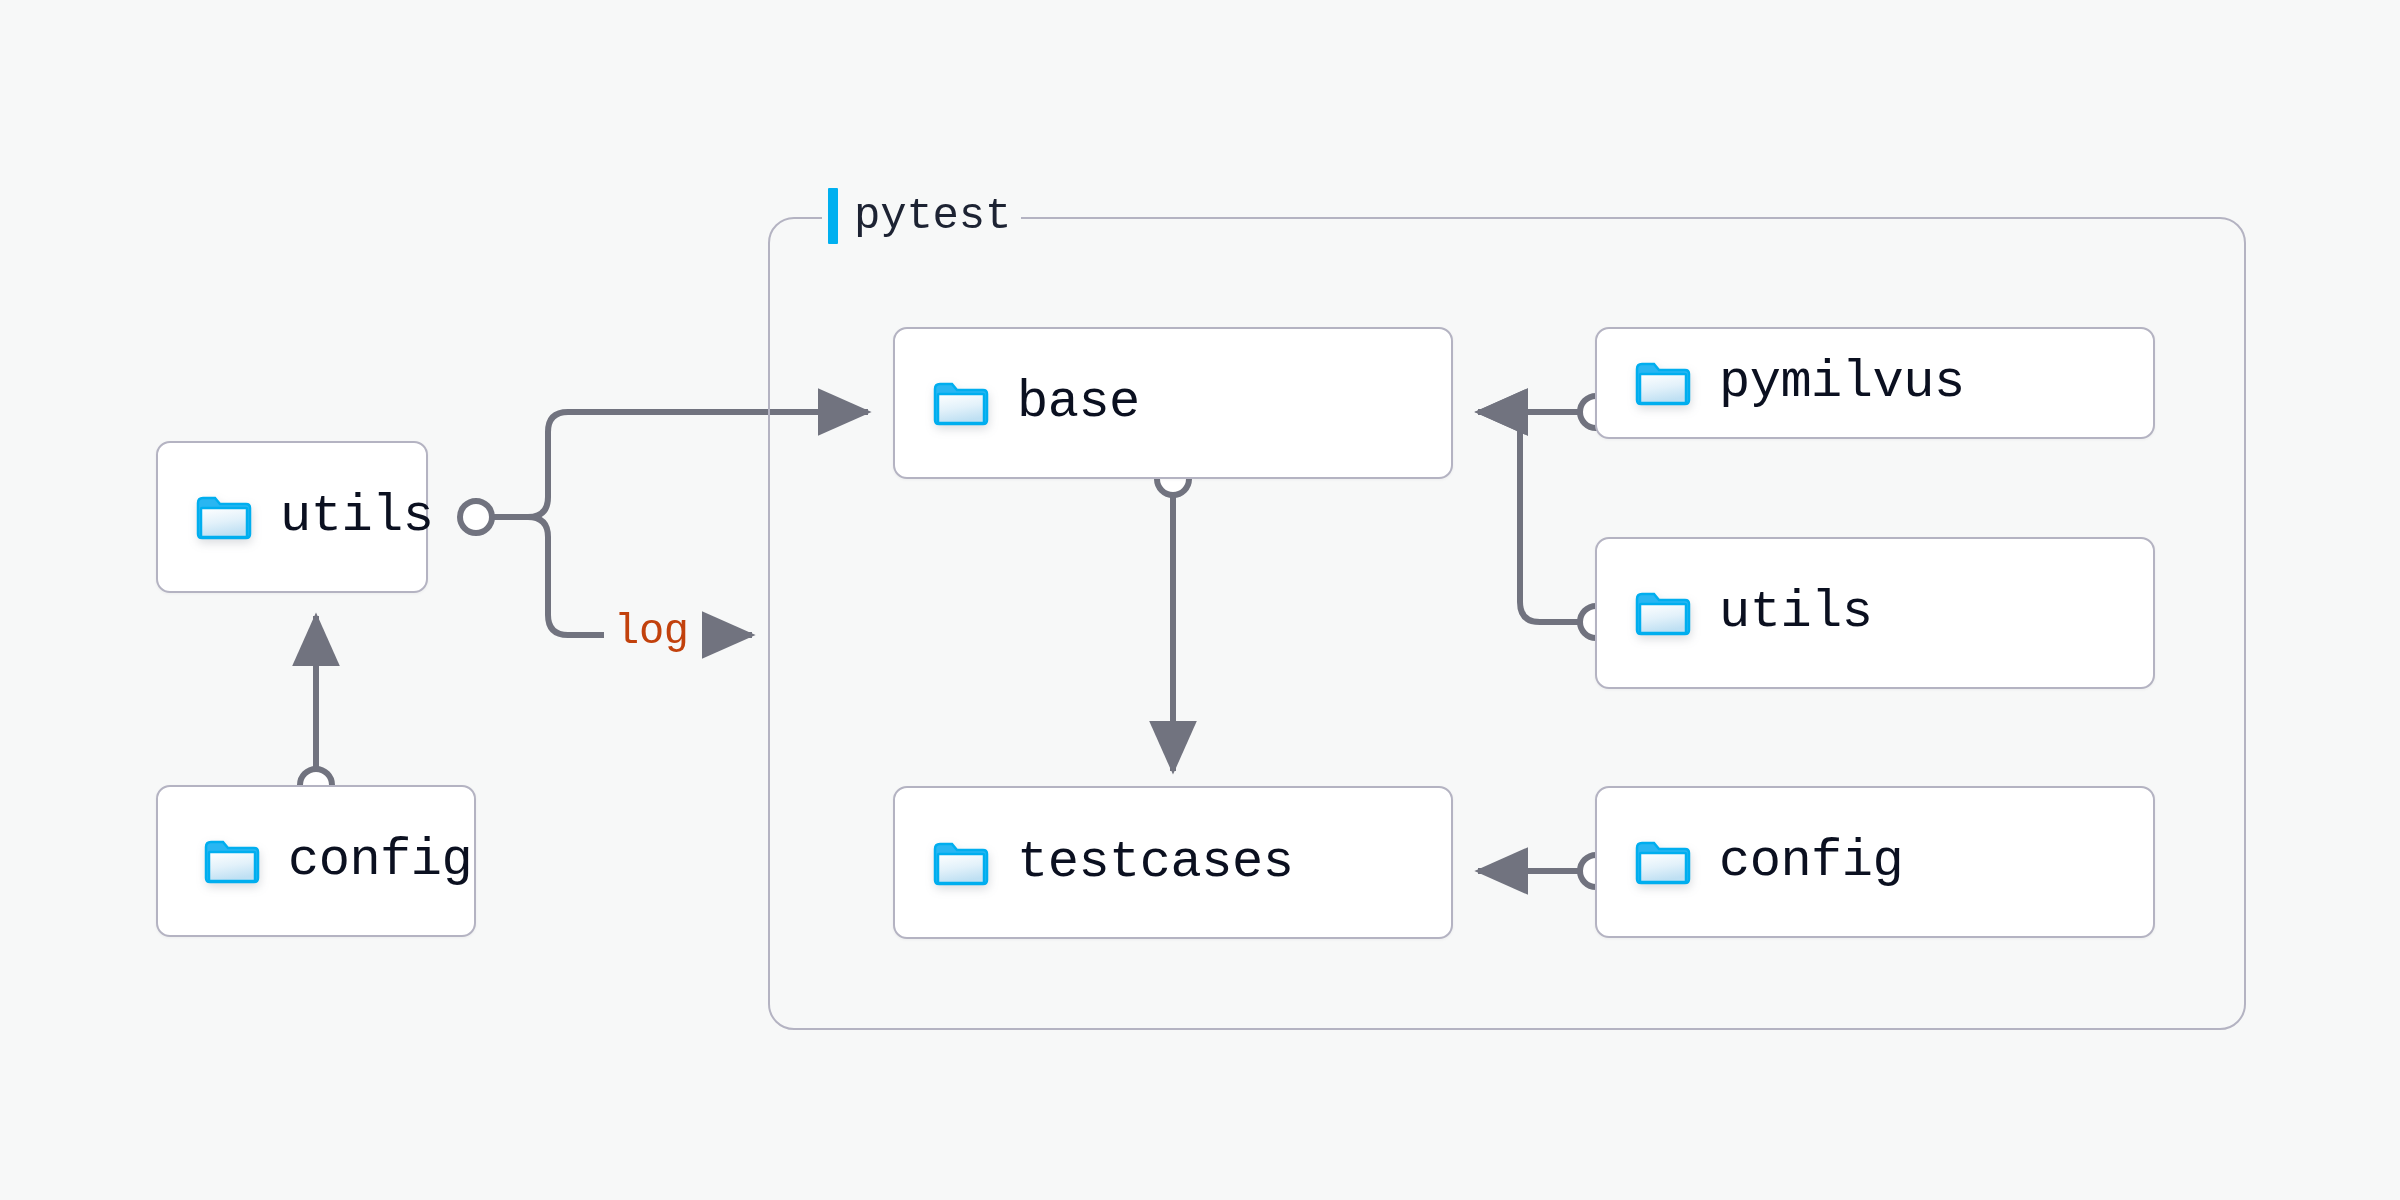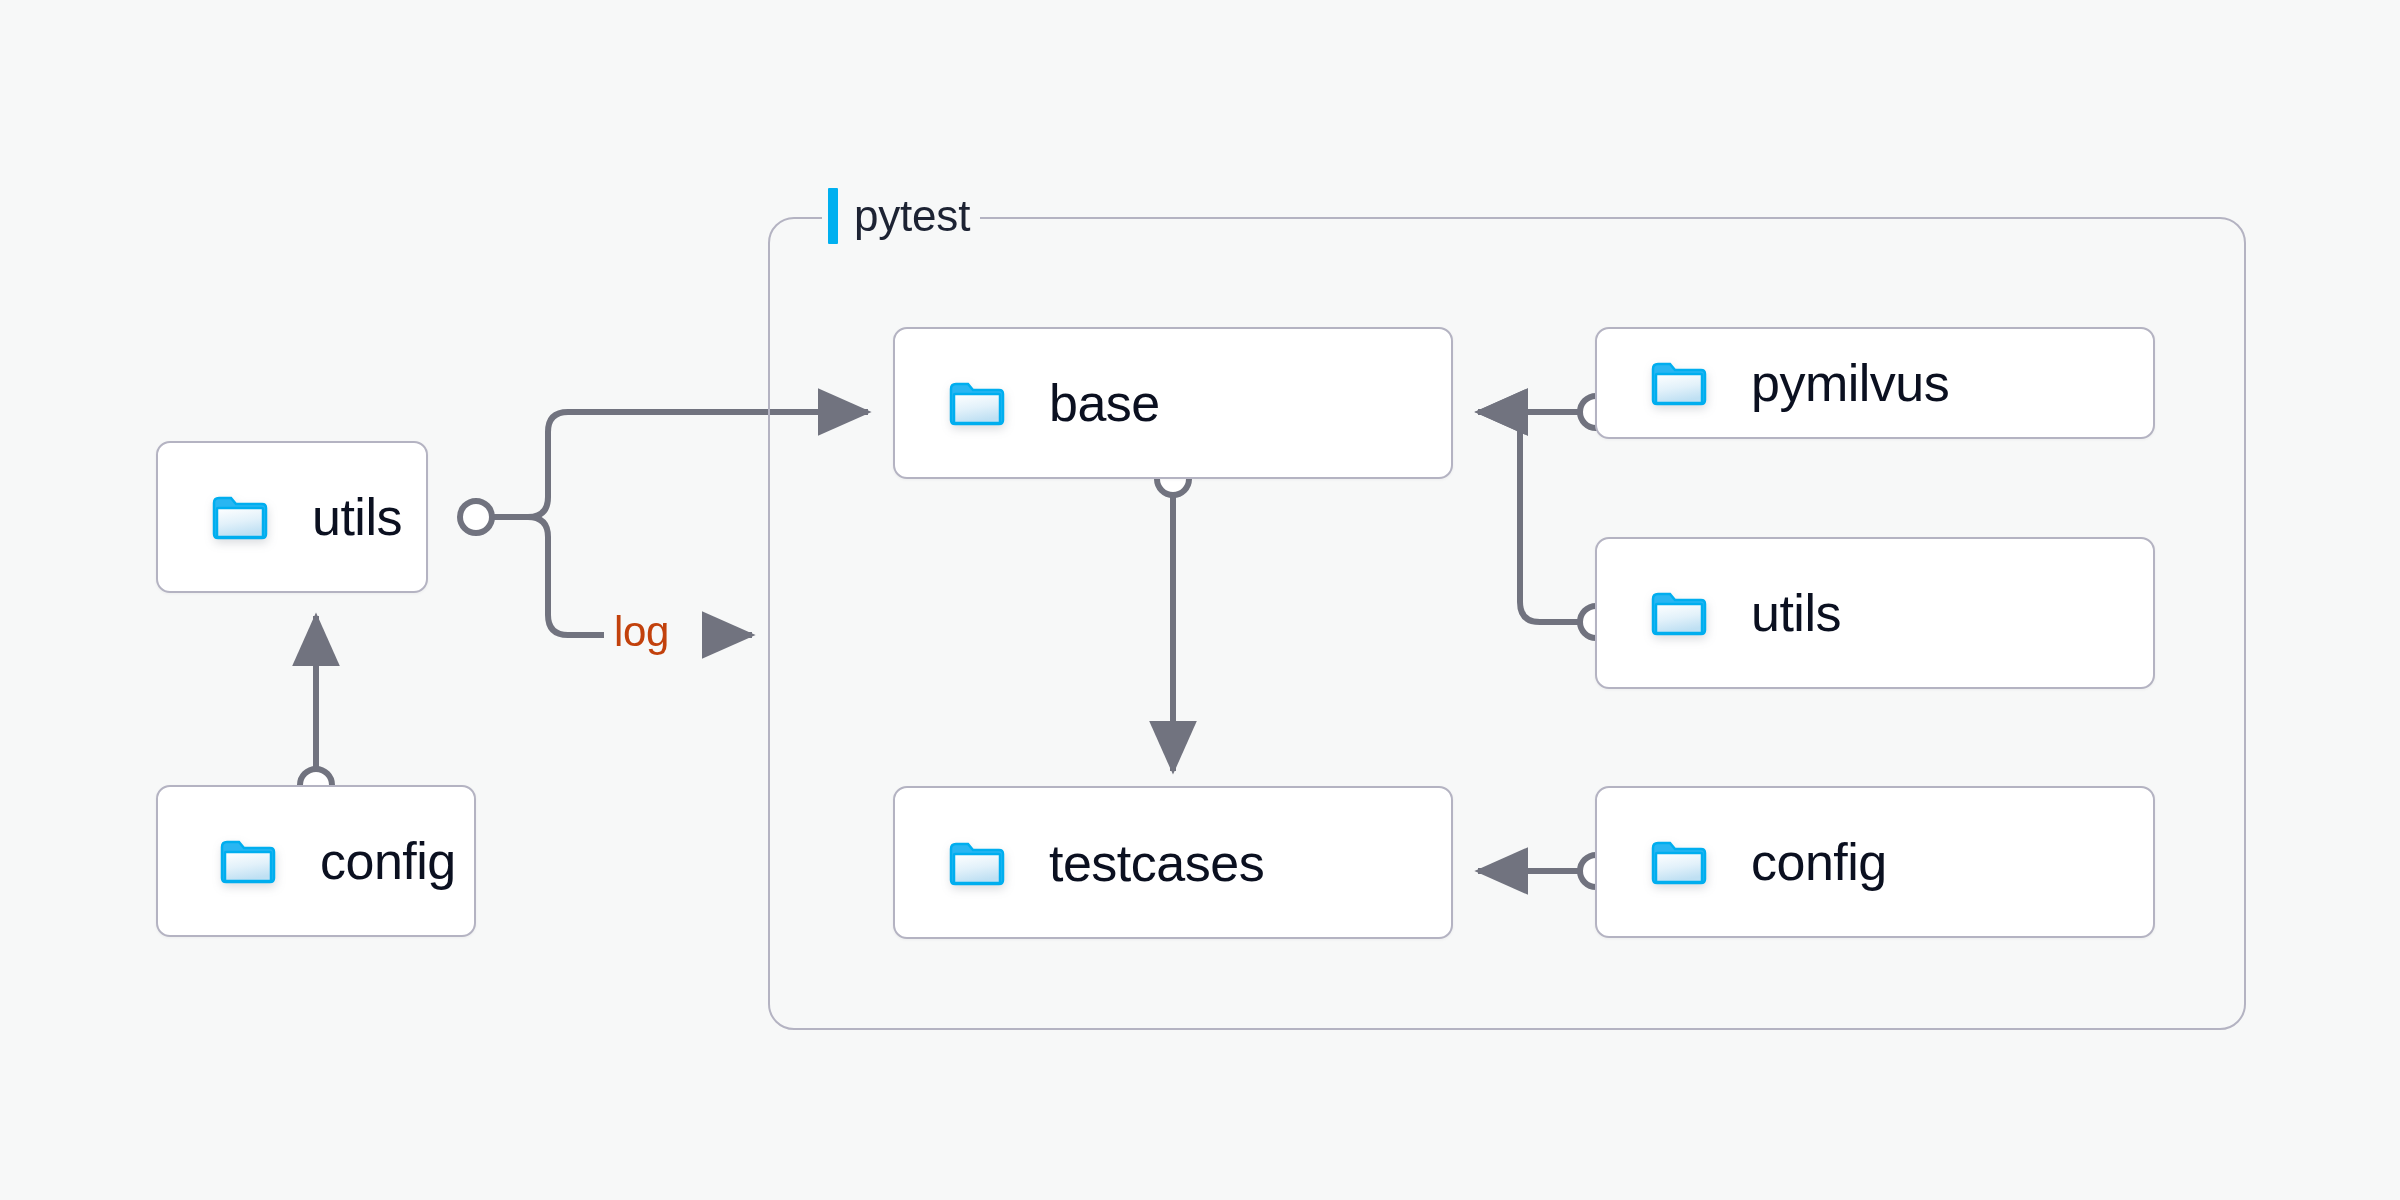--- a/index.html
+++ b/index.html
@@ -5,21 +5,21 @@
   html, body {
     margin: 0;
     padding: 0;
     background: #f7f8f8;
   }
   #stage {
     position: relative;
     width: 2400px;
     height: 1200px;
     background: #f7f8f8;
-    font-family: Liberation Sans, sans-serif;
+    font-family: Liberation Mono, monospace;
     overflow: hidden;
     border-radius: 12px;
   }
   #edge-layer {
     position: absolute;
     left: 0; top: 0;
     width: 2400px;
     height: 1200px;
     pointer-events: none;
   }
@@ -59,23 +59,22 @@
     background: #ffffff;
     border: 2px solid #b4b3c2;
     border-radius: 14px;
     display: flex;
     align-items: center;
     box-shadow: 0 1px 3px rgba(30,30,60,0.05);
   }
   .node-inner {
     display: flex;
     align-items: center;
-    gap: 44px;
+    gap: 28px;
     padding-left: 38px;
-    margin-left: 16px;
   }
   .folder-icon {
     flex: none;
     width: 56px;
     height: 48px;
     position: relative;
     filter: drop-shadow(1px 4px 5px rgba(60,70,90,0.18));
   }
   .node-label {
     font-size: 52px;

